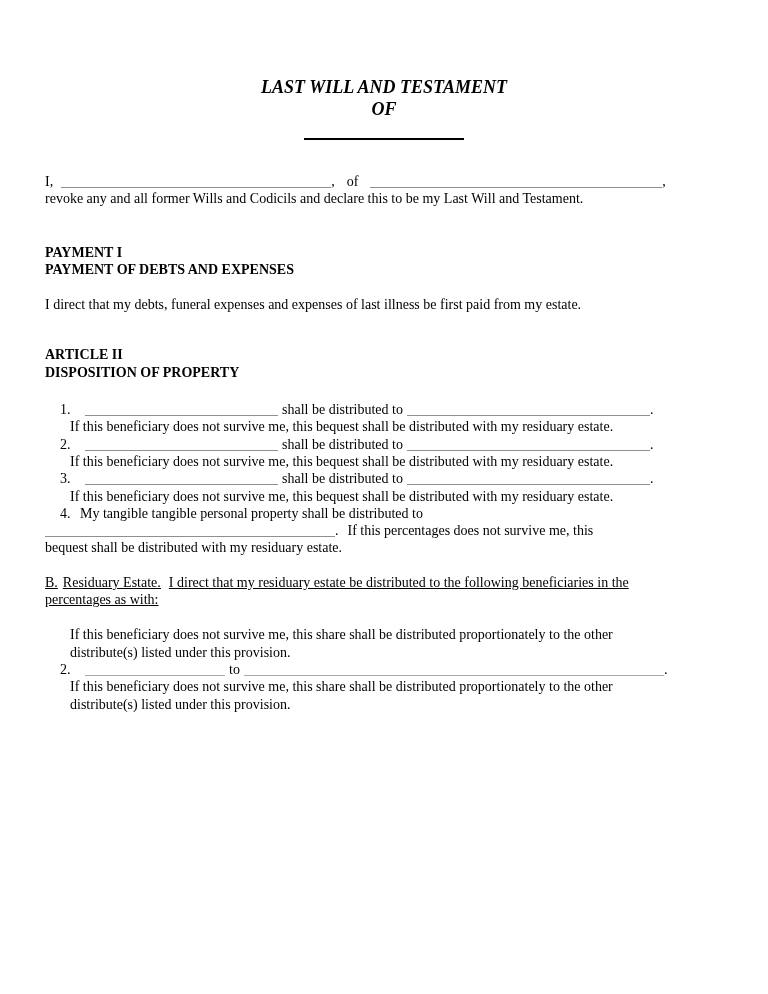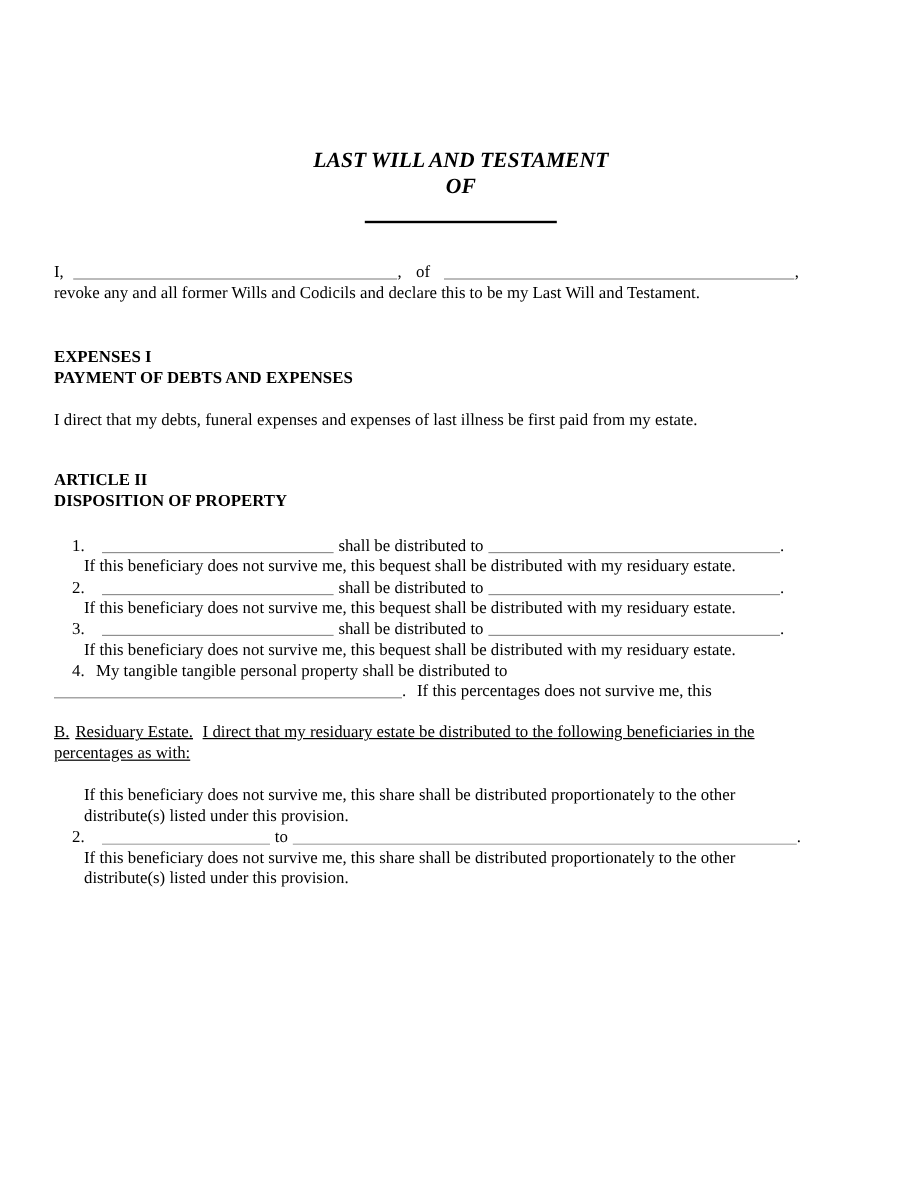--- a/index.html
+++ b/index.html
@@ -7,21 +7,20 @@
     position:relative;
     width:768px; height:857px;
     box-sizing:border-box;
     padding:76px 45px 0 45px;
     background:#ffffff;
     color:#000000;
     font-family:"Liberation Serif","DejaVu Serif",serif;
     font-size:14px;
     line-height:17.3px;
     overflow:hidden;
-    margin-top:46px;
   }
   .doc-title {
     text-align:center;
     font-weight:bold;
     font-style:italic;
     font-size:18px;
     line-height:22px;
   }
   .title-rule {
     width:160px; height:0;
@@ -74,21 +73,21 @@
   <div class="title-rule"></div>
 
   <div class="opening">
     <div class="nowrap">
       <span>I,</span><span class="blank w270 lead-blank"></span><span>,</span><span class="of-label">of</span><span class="blank w292 gap12"></span><span>,</span>
     </div>
     <div>revoke any and all former Wills and Codicils and declare this to be my Last Will and Testament.</div>
   </div>
 
   <div class="article-heading first">
-    <div>EXPENSES I</div>
+    <div>PAYMENT I</div>
     <div>PAYMENT OF DEBTS AND EXPENSES</div>
   </div>
 
   <div class="article-body">I direct that my debts, funeral expenses and expenses of last illness be first paid from my estate.</div>
 
   <div class="article-heading">
     <div>ARTICLE II</div>
     <div>DISPOSITION OF PROPERTY</div>
   </div>
 
@@ -116,20 +115,21 @@
       <div class="item-note">If this beneficiary does not survive me, this bequest shall be distributed with my residuary estate.</div>
     </div>
 
     <div>
       <div class="item-line1">
         <span class="num">4.</span><span class="i4-text">My tangible tangible personal property shall be distributed to</span>
       </div>
       <div class="nowrap">
         <span class="blank w290"></span><span>.</span><span class="i4-rest">If this percentages does not survive me, this</span>
       </div>
+      <div>bequest shall be distributed with my residuary estate.</div>
     </div>
 
   </div>
 
   <div class="section-intro-b">
     <div class="nowrap">
       <span>B.</span><span class="sec-heading">Residuary Estate.</span><span class="sec-intro-text">I direct that my residuary estate be distributed to the following beneficiaries in the</span>
     </div>
     <div>percentages as with:</div>
   </div>

